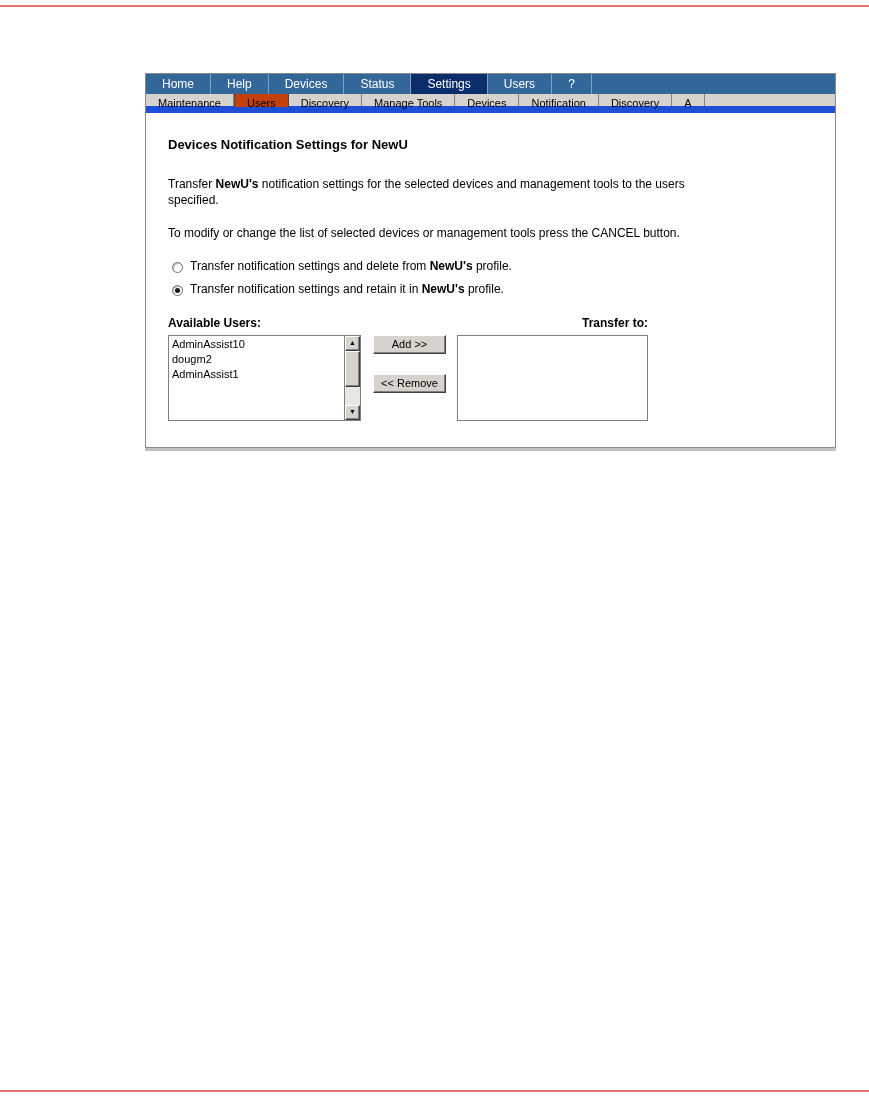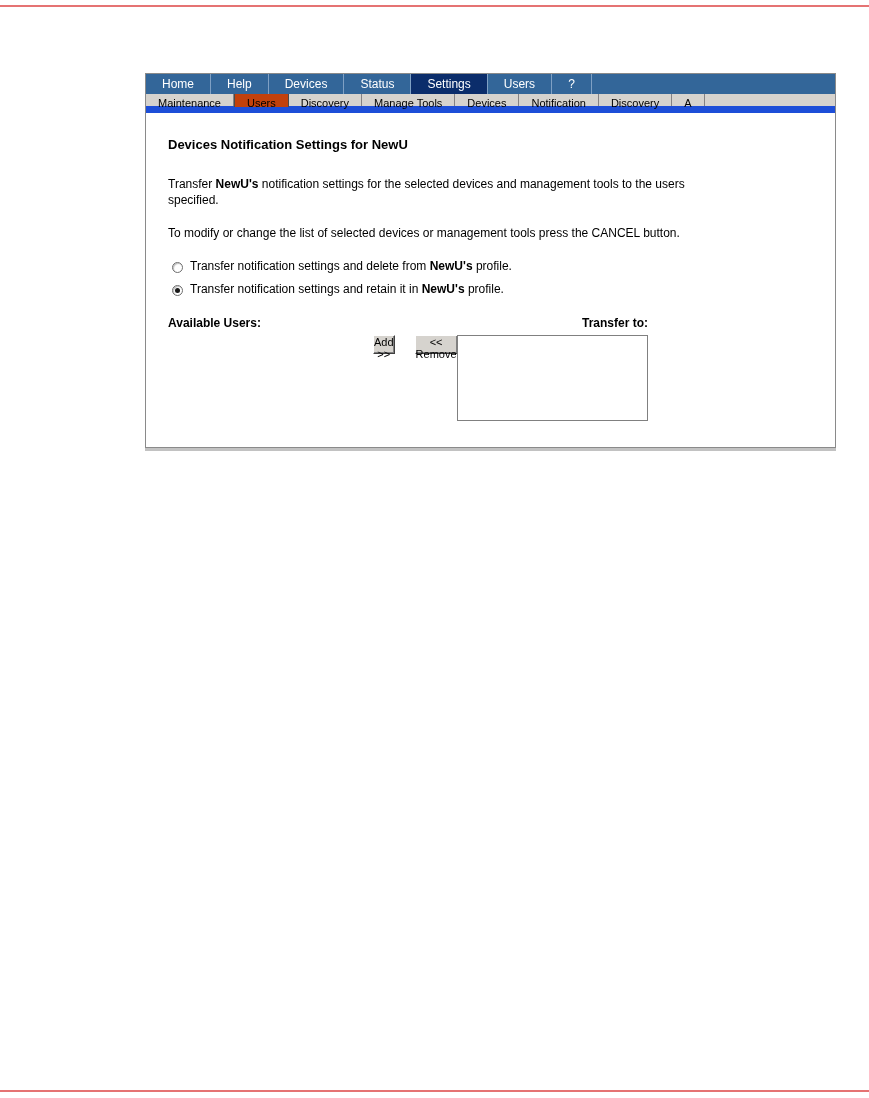--- a/index.html
+++ b/index.html
@@ -143,21 +143,21 @@
     border: 1px solid;
     border-color: #ffffff #404040 #404040 #ffffff;
     box-shadow: inset -1px -1px 0 #808080;
   }
   .sb-track { flex: 1; }
 
   .btn-col {
     width: 73px; flex: 0 0 73px;
     margin-left: 12px; margin-right: 11px;
     padding-top: 19px;
-    display: flex; flex-direction: row; gap: 20px; align-items: center;
+    display: flex; flex-direction: column; gap: 20px; align-items: center;
   }
   .btn {
     width: 73px; height: 19px;
     background: #d6d3ce;
     border: 1px solid;
     border-color: #ffffff #404040 #404040 #ffffff;
     box-shadow: inset -1px -1px 0 #808080;
     font-family: "Liberation Sans", sans-serif;
     font-size: 11px;
     padding: 0;
@@ -211,20 +211,33 @@
       <div class="radio-row">
         <span class="radio checked"></span>
         <span class="radio-text"><span>Transfer notification settings and retain it in </span><b>NewU's</b><span> profile.</span></span>
       </div>
     </div>
 
     <div class="lists-row">
 
       <div class="list-col col-left">
         <div class="list-label">Available Users:</div>
+        <div class="listbox left">
+          <div class="list-items">
+            <div class="list-item">AdminAssist10</div>
+            <div class="list-item">dougm2</div>
+            <div class="list-item">AdminAssist1</div>
+          </div>
+          <div class="scrollbar">
+            <div class="sb-btn">▲</div>
+            <div class="sb-thumb"></div>
+            <div class="sb-track"></div>
+            <div class="sb-btn">▼</div>
+          </div>
+        </div>
       </div>
 
       <div class="btn-col">
         <button class="btn">Add &gt;&gt;</button>
         <button class="btn">&lt;&lt; Remove</button>
       </div>
 
       <div class="list-col col-right">
         <div class="list-label">Transfer to:</div>
         <div class="listbox right">

